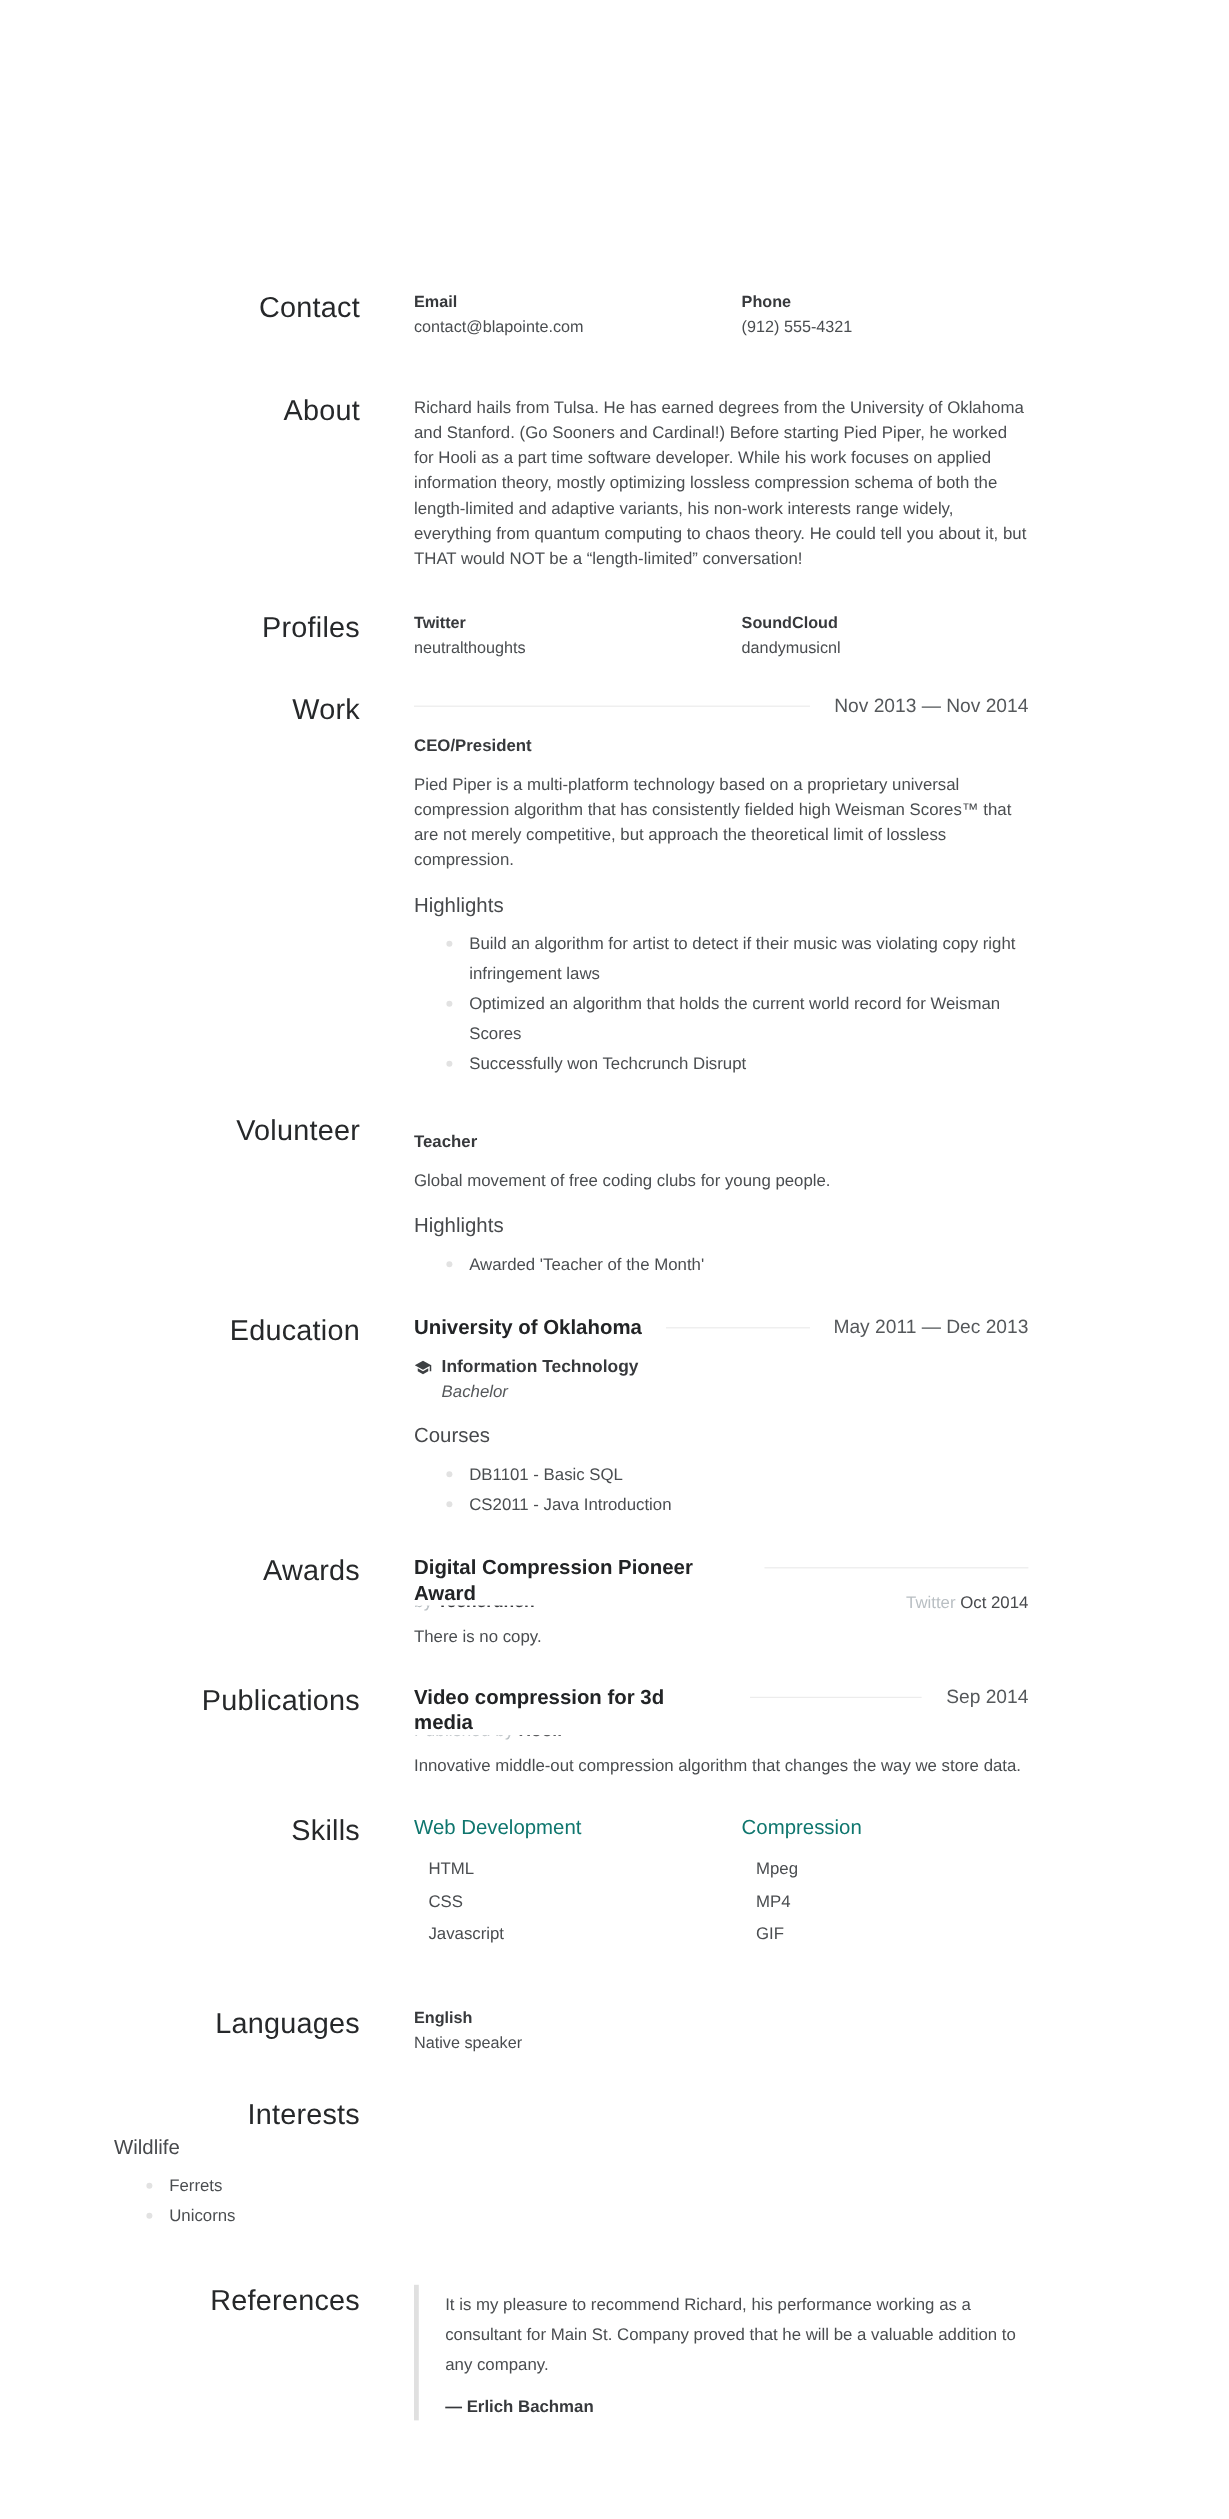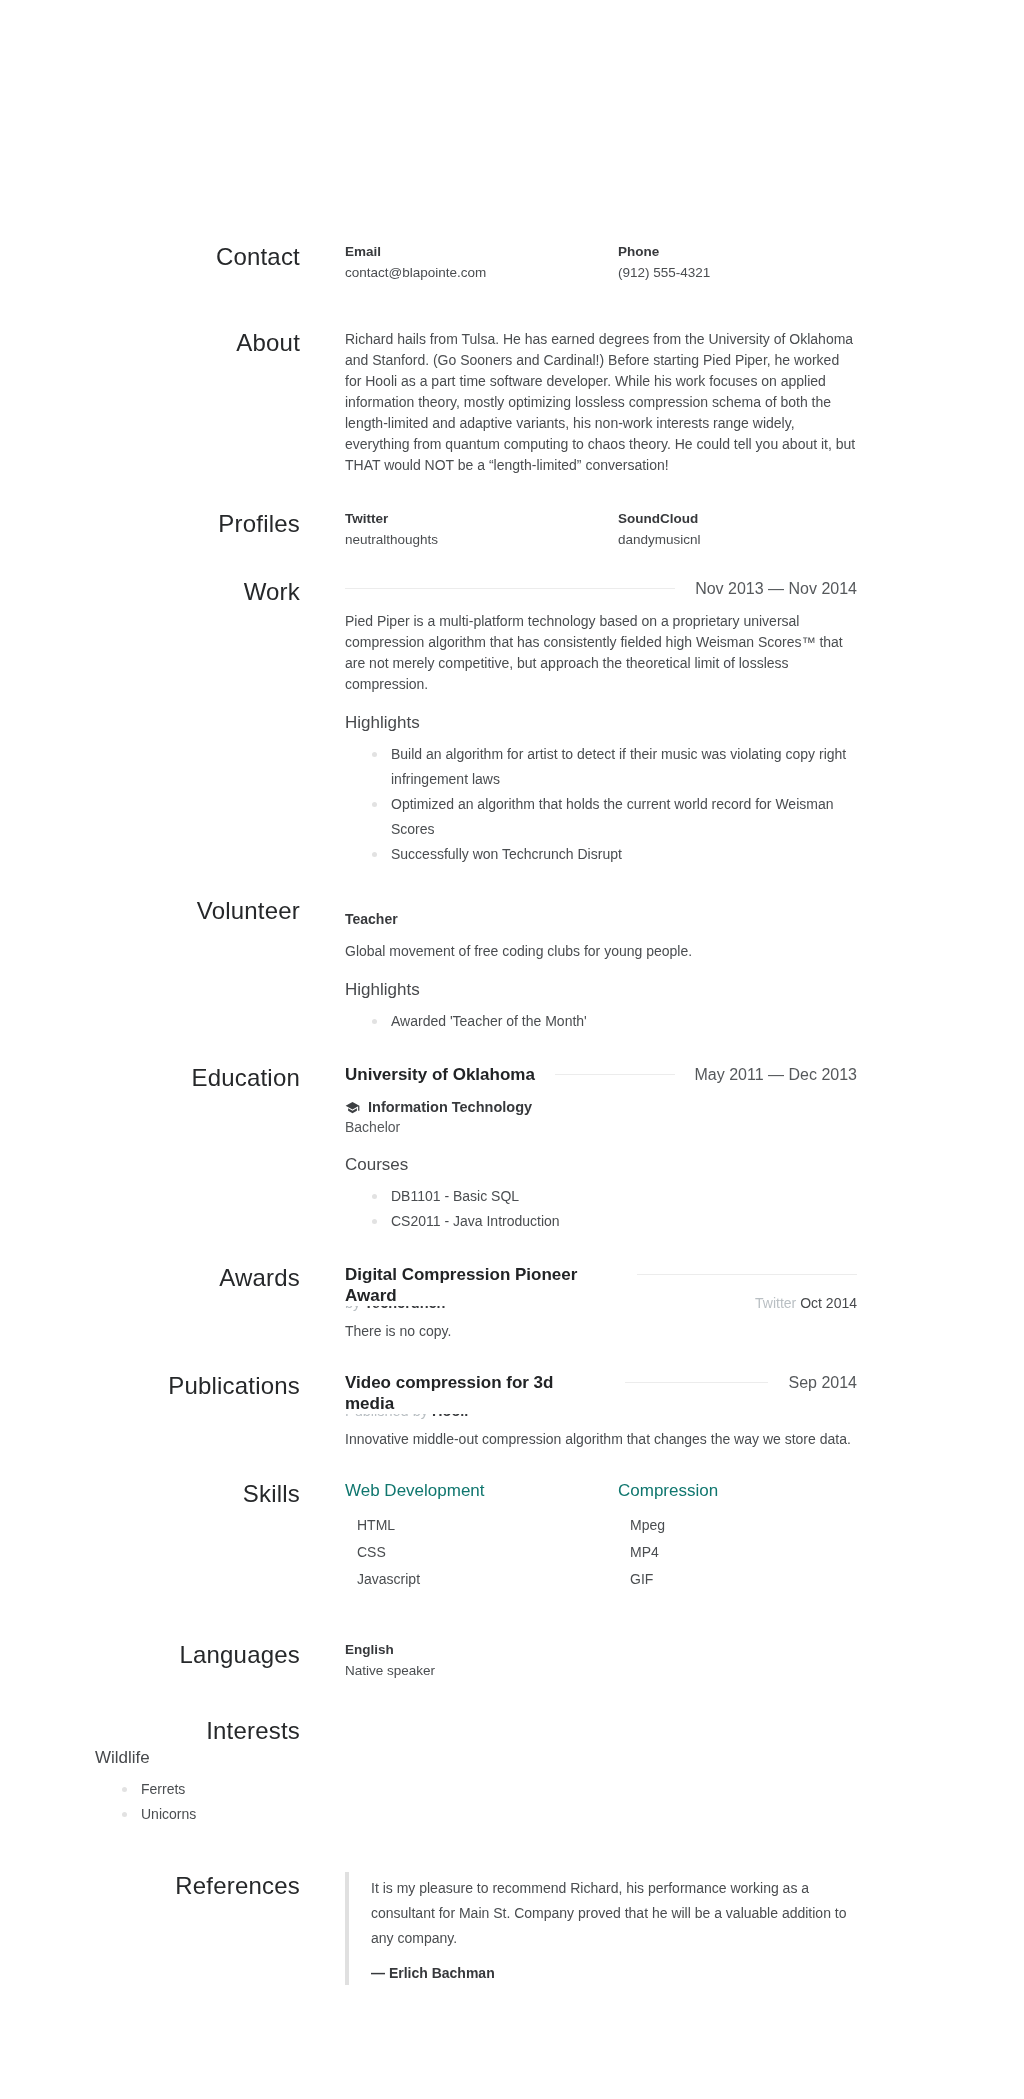--- a/index.html
+++ b/index.html
@@ -39,21 +39,21 @@
   ul.dotted { list-style:none; margin:6px 0 0 0; padding:0 0 0 27px; }
   ul.dotted li { position:relative; padding-left:19px; line-height:25px; color:#4a4d50; }
   ul.dotted li .dot {
     position:absolute; left:0; top:10px; width:5px; height:5px;
     border-radius:50%; background:#e2e2e2;
   }
 
   
   .study { margin-top:12px; }
   .study-area { display:flex; align-items:center; gap:8px; font-weight:bold; font-size:14.5px; color:#37393c; line-height:20px; }
-  .study-type { color:#55585b; line-height:20px; }
+  .study-type { margin-left:23px; color:#55585b; line-height:20px;font-style:italic; }
   .cap-icon { flex:none; width:15px; height:15px; }
 
   
   .ap-head { display:flex; align-items:flex-start; position:relative; z-index:2; }
   .ap-title { flex:none; font-size:17px; font-weight:bold; color:#222426; line-height:21px; background:#fff; }
   .aw-title { width:272px; }
   .pub-title { width:260px; }
   .ap-rule { flex:1 1 auto; height:1px; background:#ececec; margin:10px 0 0 20px; }
   .ap-rule.with-date { margin-right:20px; }
   .byline-row { display:flex; justify-content:space-between; margin-top:-13px; position:relative; z-index:1; }
@@ -131,20 +131,21 @@
 
   <section class="sec mb-work">
     <div class="sec-label">Work</div>
     <div class="sec-content">
       <div>
         <div class="entry-head no-name">
           <div class="entry-name"></div>
           <div class="entry-rule"></div>
           <div class="entry-date">Nov 2013 — Nov 2014</div>
         </div>
+        <div class="position">CEO/President</div>
         <div class="summary">Pied Piper is a multi-platform technology based on a proprietary universal compression algorithm that has consistently fielded high Weisman Scores™ that are not merely competitive, but approach the theoretical limit of lossless compression.</div>
         <div class="subhead">Highlights</div>
         <ul class="dotted">
           <li><span class="dot"></span><span>Build an algorithm for artist to detect if their music was violating copy right infringement laws</span></li>
           <li><span class="dot"></span><span>Optimized an algorithm that holds the current world record for Weisman Scores</span></li>
           <li><span class="dot"></span><span>Successfully won Techcrunch Disrupt</span></li>
         </ul>
       </div>
     </div>
   </section>

